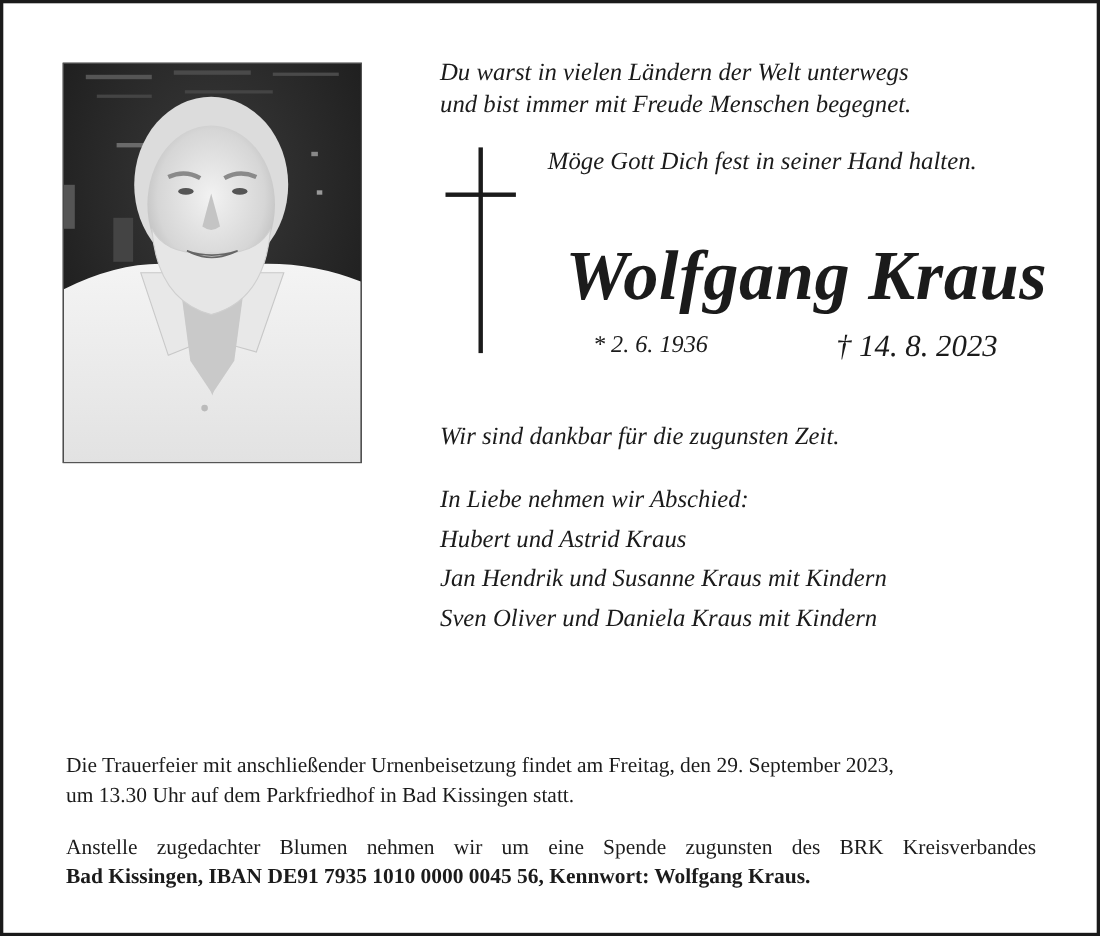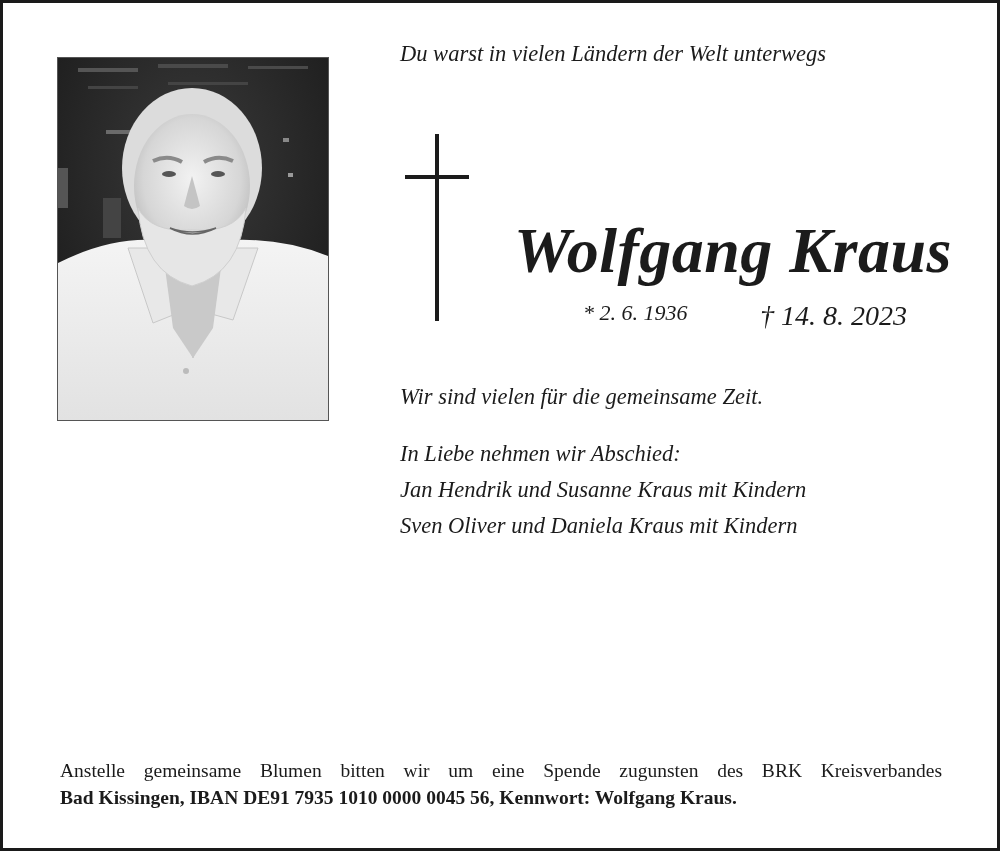--- a/index.html
+++ b/index.html
@@ -27,21 +27,21 @@
     .it {
       font-family: "Liberation Serif", "DejaVu Serif", serif;
       font-style: italic;
       position: absolute;
       white-space: nowrap;
       color: #1b1b1b;
     }
     .motto { left: 397px; font-size: 22.5px; line-height: 29px; }
     .prayer { left: 495px; top: 131px; font-size: 22.5px; }
     .name { left: 511px; top: 211px; font-size: 64px; letter-spacing: 0.5px; font-weight: bold; }
-    .born { left: 536px; top: 297px; font-size: 22px; margin-left: 44px; }
+    .born { left: 536px; top: 297px; font-size: 22px; }
     .died { left: 757px; top: 297px; font-size: 28px; }
     .thanks { left: 397px; top: 381px; font-size: 22.5px; }
     .mourners { left: 397px; top: 433px; font-size: 22.5px; line-height: 36px; }
     .mourners div { white-space: nowrap; }
 
     .cross-v {
       position: absolute; left: 432px; top: 131px;
       width: 4px; height: 187px; background: #1b1b1b;
     }
     .cross-h {
@@ -114,38 +114,45 @@
       <ellipse cx="160" cy="116" rx="7" ry="3" fill="#555"></ellipse>
 
       <path d="M134 118 Q128 140 126 148 Q134 154 142 148 Q140 140 134 118" fill="#c4c4c4"></path>
 
       <path d="M112 170 Q134 182 158 170 Q134 178 112 170 Z" fill="#fafafa" stroke="#666" stroke-width="1.5"></path>
 
       <circle cx="128" cy="313" r="3" fill="#bbb"></circle>
     </svg>
   </div>
 
-  <div class="it motto" style="top:36px;">Du warst in vielen Ländern der Welt unterwegs</div>
+  <div class="it motto" style="top:48px;">Du warst in vielen Ländern der Welt unterwegs</div>
+  <div class="it motto" style="top:77px;">und bist immer mit Freude Menschen begegnet.</div>
 
   <div class="cross-v"></div>
   <div class="cross-h"></div>
 
+  <div class="it prayer">Möge Gott Dich fest in seiner Hand halten.</div>
 
   <div class="it name">Wolfgang Kraus</div>
 
   <div class="it born">* 2. 6. 1936</div>
   <div class="it died">† 14. 8. 2023</div>
 
-  <div class="it thanks">Wir sind vielen für die gemeinsame Zeit.</div>
+  <div class="it thanks">Wir sind dankbar für die zugunsten Zeit.</div>
 
   <div class="it mourners">
     <div>In Liebe nehmen wir Abschied:</div>
+    <div>Hubert und Astrid Kraus</div>
     <div>Jan Hendrik und Susanne Kraus mit Kindern</div>
     <div>Sven Oliver und Daniela Kraus mit Kindern</div>
   </div>
 
+  <div class="notice notice1">
+    <div>Die Trauerfeier mit anschließender Urnenbeisetzung findet am Freitag,  den 29. September 2023,</div>
+    <div>um 13.30 Uhr auf dem Parkfriedhof in Bad Kissingen statt.</div>
+  </div>
 
   <div class="notice notice2">
-    <span class="line">Anstelle gemeinsame Blumen bitten wir um eine Spende zugunsten des BRK Kreisverbandes</span>
+    <span class="line">Anstelle zugedachter Blumen nehmen wir um eine Spende zugunsten des BRK Kreisverbandes</span>
     <span class="last">Bad Kissingen, IBAN DE91 7935 1010 0000 0045 56, Kennwort: Wolfgang Kraus.</span>
   </div>
 
 </div>
 
 </body></html>

